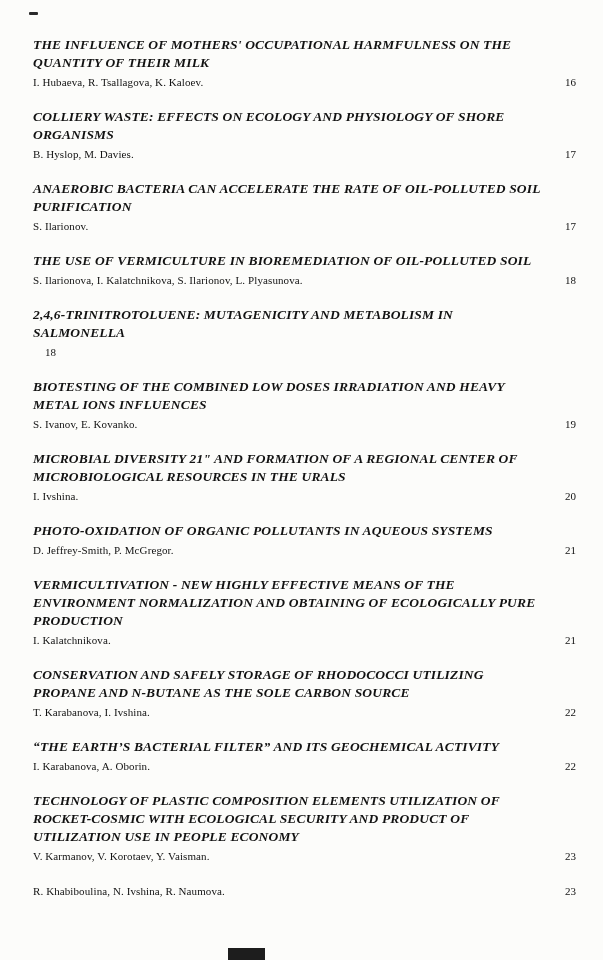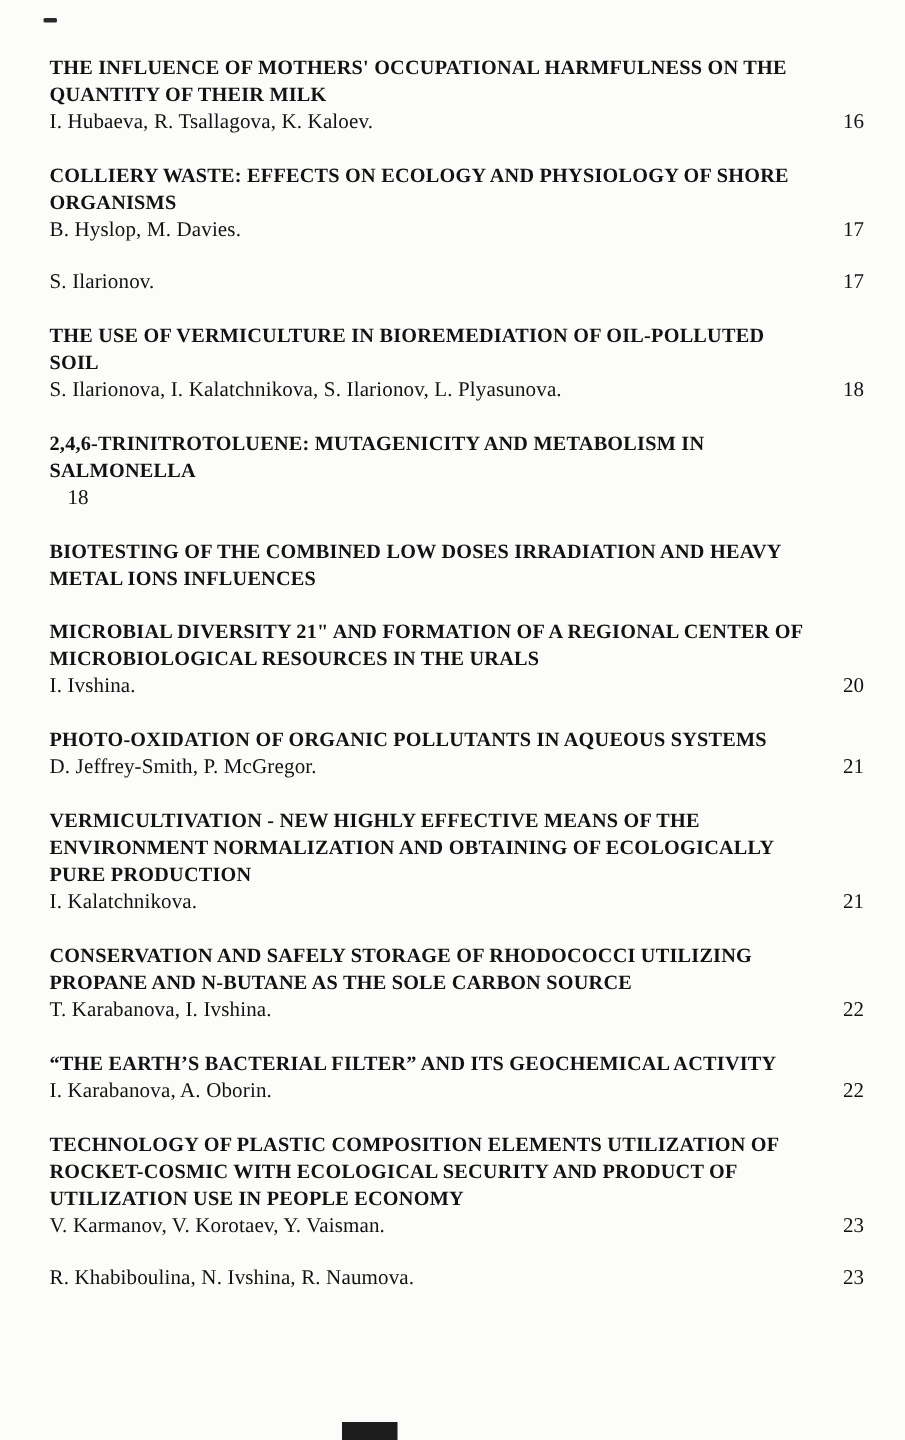--- a/index.html
+++ b/index.html
@@ -20,26 +20,27 @@
   }
   .entry {
     margin-bottom: 17px;
   }
   .entry-title {
     font-weight: bold;
     font-size: 13.5px;
     line-height: 18px;
     max-width: 512px;
     letter-spacing: 0.15px;
+    font-style: italic;
   }
   .entry-meta {
     display: flex;
     justify-content: space-between;
     align-items: baseline;
-    font-size: 14px;
+    font-size: 11px;
     line-height: 18px;
     margin-top: 1px;
   }
   .entry-authors {
     letter-spacing: 0.1px;
   }
   .entry-page {
     padding-left: 12px;
     text-align: left;
   }
@@ -78,20 +79,21 @@
 
   <div class="entry">
     <div class="entry-title">COLLIERY WASTE: EFFECTS ON ECOLOGY AND PHYSIOLOGY OF SHORE ORGANISMS</div>
     <div class="entry-meta">
       <span class="entry-authors">B. Hyslop, M. Davies.</span>
       <span class="entry-page">17</span>
     </div>
   </div>
 
   <div class="entry">
+    <div class="entry-title">ANAEROBIC BACTERIA CAN ACCELERATE THE RATE OF OIL-POLLUTED SOIL PURIFICATION</div>
     <div class="entry-meta">
       <span class="entry-authors">S. Ilarionov.</span>
       <span class="entry-page">17</span>
     </div>
   </div>
 
   <div class="entry">
     <div class="entry-title">THE USE OF VERMICULTURE IN BIOREMEDIATION OF OIL-POLLUTED SOIL</div>
     <div class="entry-meta">
       <span class="entry-authors">S. Ilarionova, I. Kalatchnikova, S. Ilarionov, L. Plyasunova.</span>
@@ -101,20 +103,24 @@
 
   <div class="entry">
     <div class="entry-title">2,4,6-TRINITROTOLUENE: MUTAGENICITY AND METABOLISM IN SALMONELLA</div>
     <div class="entry-meta">
       <span class="entry-page">18</span>
     </div>
   </div>
 
   <div class="entry">
     <div class="entry-title">BIOTESTING OF THE COMBINED LOW DOSES IRRADIATION AND HEAVY METAL IONS INFLUENCES</div>
+    <div class="entry-meta">
+      <span class="entry-authors">S. Ivanov, E. Kovanko.</span>
+      <span class="entry-page">19</span>
+    </div>
   </div>
 
   <div class="entry">
     <div class="entry-title">MICROBIAL DIVERSITY 21" AND FORMATION OF A REGIONAL CENTER OF MICROBIOLOGICAL RESOURCES IN THE URALS</div>
     <div class="entry-meta">
       <span class="entry-authors">I. Ivshina.</span>
       <span class="entry-page">20</span>
     </div>
   </div>
 

